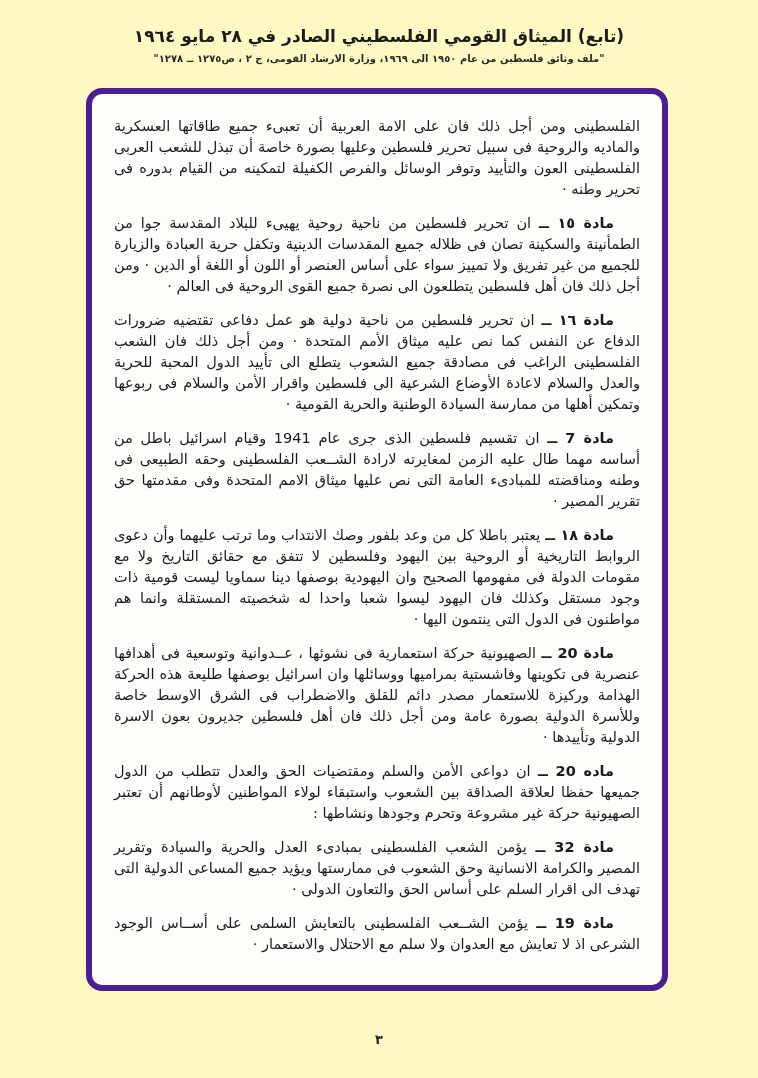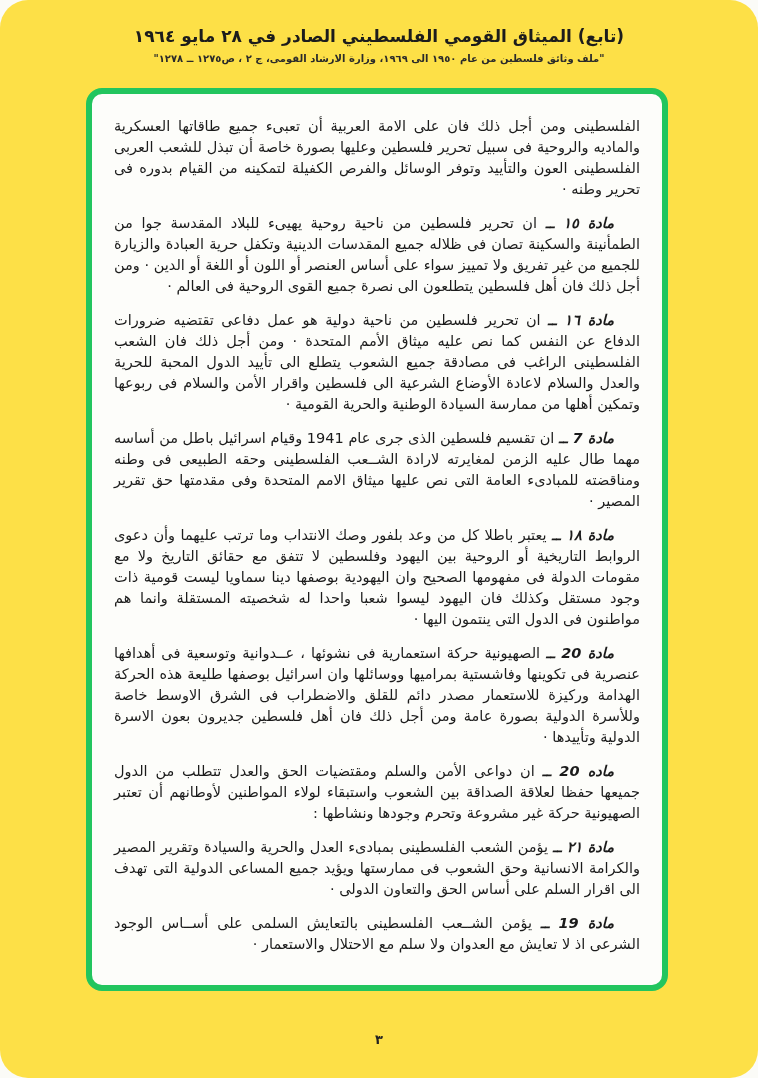--- a/index.html
+++ b/index.html
@@ -11,22 +11,21 @@
     height: 1078px;
     position: relative;
     background: #fbfbf7;
     font-family: "DejaVu Sans", sans-serif;
     color: #1c1c1c;
     overflow: hidden;
   }
   .scan-page {
     position: absolute;
     inset: 0;
-    background: #fde047;
-    border-radius: 28px;
+    background: #fef9c3;
   }
   .page-header {
     position: absolute;
     top: 26px;
     left: 0;
     width: 758px;
     text-align: center;
     direction: rtl;
   }
   .page-header .title {
@@ -40,21 +39,21 @@
     font-weight: bold;
     color: #2a2a2a;
   }
   .charter-frame {
     position: absolute;
     left: 86px;
     top: 88px;
     width: 582px;
     height: 903px;
     box-sizing: border-box;
-    border: 6px solid #22c55e;
+    border: 6px solid #4c1d95;
     border-radius: 16px;
     background: #fdfdfa;
     padding-left: 32px;
   }
   .charter-content {
     position: absolute;
     inset: 0;
     box-sizing: border-box;
     padding: 22px 22px 6px 22px;
     direction: rtl;
@@ -64,21 +63,20 @@
     color: #1b1b1b;
   }
   .charter-content p {
     margin: 0 0 13px 0;
   }
   p.article {
     text-indent: 26px;
   }
   .art-label {
     font-weight: bold;
-    font-style: italic;
   }
   .page-number {
     position: absolute;
     top: 1032px;
     left: 0;
     width: 758px;
     text-align: center;
     font-size: 13px;
     font-weight: bold;
     color: #222;
@@ -104,21 +102,21 @@
       <p class="article"><span class="art-label">مادة ١٦ ــ</span> <span>ان تحرير فلسطين من ناحية دولية هو عمل دفاعى تقتضيه ضرورات الدفاع عن النفس كما نص عليه ميثاق الأمم المتحدة · ومن أجل ذلك فان الشعب الفلسطينى الراغب فى مصادقة جميع الشعوب يتطلع الى تأييد الدول المحبة للحرية والعدل والسلام لاعادة الأوضاع الشرعية الى فلسطين واقرار الأمن والسلام فى ربوعها وتمكين أهلها من ممارسة السيادة الوطنية والحرية القومية ·</span></p>
 
       <p class="article"><span class="art-label">مادة 7 ــ</span> <span>ان تقسيم فلسطين الذى جرى عام 1941 وقيام اسرائيل باطل من أساسه مهما طال عليه الزمن لمغايرته لارادة الشــعب الفلسطينى وحقه الطبيعى فى وطنه ومناقضته للمبادىء العامة التى نص عليها ميثاق الامم المتحدة وفى مقدمتها حق تقرير المصير ·</span></p>
 
       <p class="article"><span class="art-label">مادة ١٨ ــ</span> <span>يعتبر باطلا كل من وعد بلفور وصك الانتداب وما ترتب عليهما وأن دعوى الروابط التاريخية أو الروحية بين اليهود وفلسطين لا تتفق مع حقائق التاريخ ولا مع مقومات الدولة فى مفهومها الصحيح وان اليهودية بوصفها دينا سماويا ليست قومية ذات وجود مستقل وكذلك فان اليهود ليسوا شعبا واحدا له شخصيته المستقلة وانما هم مواطنون فى الدول التى ينتمون اليها ·</span></p>
 
       <p class="article"><span class="art-label">مادة 20 ــ</span> <span>الصهيونية حركة استعمارية فى نشوئها ، عــدوانية وتوسعية فى أهدافها عنصرية فى تكوينها وفاشستية بمراميها ووسائلها وان اسرائيل بوصفها طليعة هذه الحركة الهدامة وركيزة للاستعمار مصدر دائم للقلق والاضطراب فى الشرق الاوسط خاصة وللأسرة الدولية بصورة عامة ومن أجل ذلك فان أهل فلسطين جديرون بعون الاسرة الدولية وتأييدها ·</span></p>
 
       <p class="article"><span class="art-label">ماده 20 ــ</span> <span>ان دواعى الأمن والسلم ومقتضيات الحق والعدل تتطلب من الدول جميعها حفظا لعلاقة الصداقة بين الشعوب واستبقاء لولاء المواطنين لأوطانهم أن تعتبر الصهيونية حركة غير مشروعة وتحرم وجودها ونشاطها :</span></p>
 
-      <p class="article"><span class="art-label">مادة ٢١ ــ</span> <span>يؤمن الشعب الفلسطينى بمبادىء العدل والحرية والسيادة وتقرير المصير والكرامة الانسانية وحق الشعوب فى ممارستها ويؤيد جميع المساعى الدولية التى تهدف الى اقرار السلم على أساس الحق والتعاون الدولى ·</span></p>
+      <p class="article"><span class="art-label">مادة 32 ــ</span> <span>يؤمن الشعب الفلسطينى بمبادىء العدل والحرية والسيادة وتقرير المصير والكرامة الانسانية وحق الشعوب فى ممارستها ويؤيد جميع المساعى الدولية التى تهدف الى اقرار السلم على أساس الحق والتعاون الدولى ·</span></p>
 
       <p class="article"><span class="art-label">مادة 19 ــ</span> <span>يؤمن الشــعب الفلسطينى بالتعايش السلمى على أســاس الوجود الشرعى اذ لا تعايش مع العدوان ولا سلم مع الاحتلال والاستعمار ·</span></p>
 
     </div>
   </div>
 
   <div class="page-number">٣</div>
 
 </div>
 

